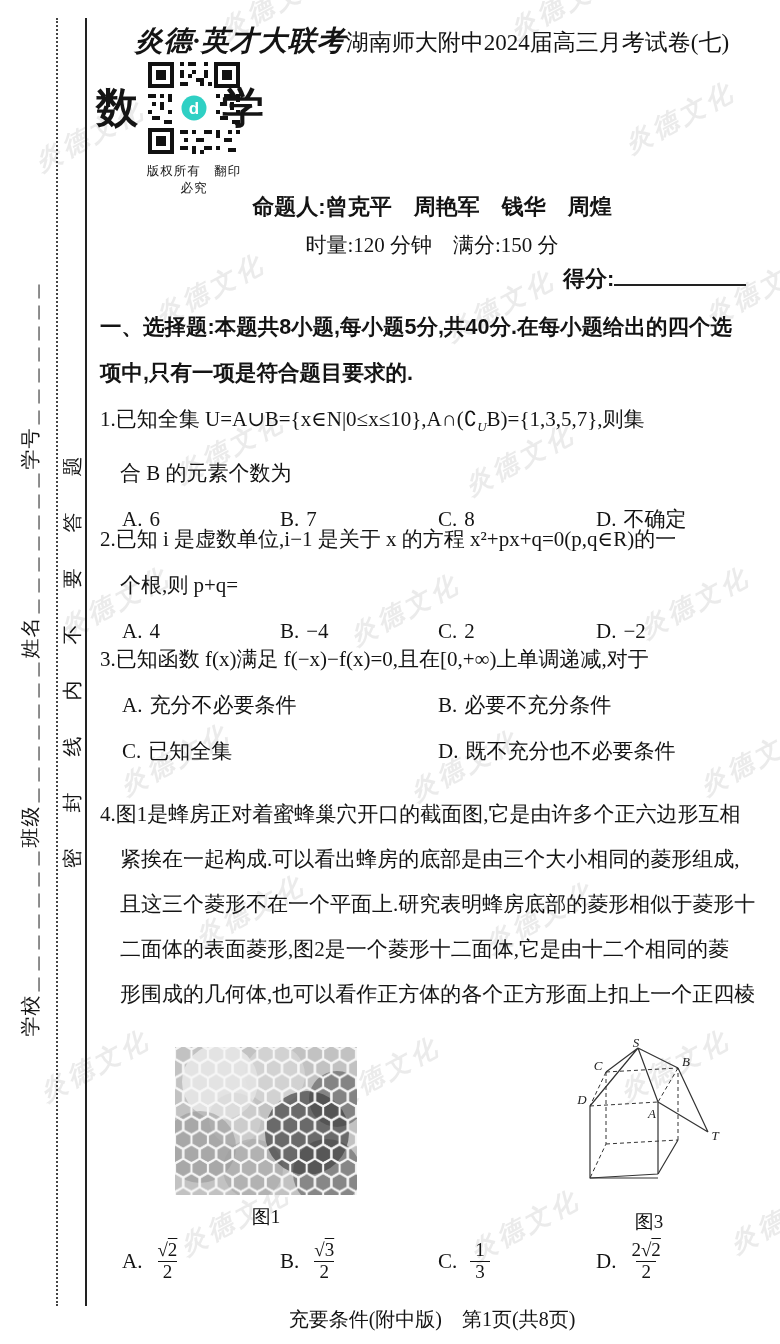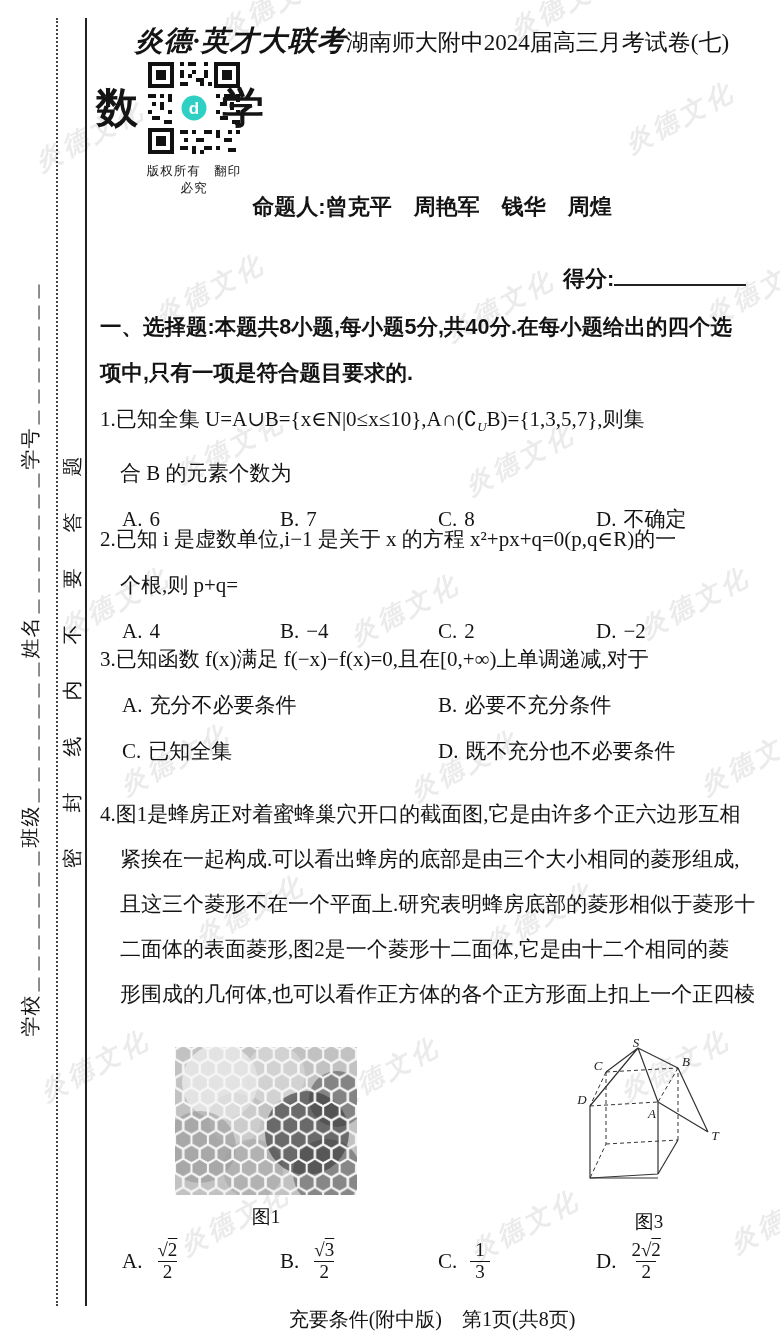--- a/index.html
+++ b/index.html
@@ -172,20 +172,21 @@
       <rect x="31" y="31" width="34" height="34" rx="7" fill="#ffffff"></rect>
       <circle cx="48" cy="48" r="12.5" fill="#2fd0c4"></circle>
       <text x="48" y="54" text-anchor="middle" font-size="17" font-weight="bold" fill="#ffffff" font-family="Liberation Sans, DejaVu Sans, sans-serif">d</text>
     </svg>
     <div class="qr-caption">版权所有　翻印必究</div>
   </div>
 
   <div class="subject">数　　学</div>
 
   <div class="examiners">命题人:曾克平　周艳军　钱华　周煌</div>
+  <div class="duration">时量:120 分钟　满分:150 分</div>
   <div class="score">
     <span>得分:</span><span class="score-underline"></span>
   </div>
 
   <div class="content">
 
     <div class="sec-head">
       <div class="q-line">一、选择题:本题共8小题,每小题5分,共40分.在每小题给出的四个选</div>
       <div class="q-line">项中,只有一项是符合题目要求的.</div>
     </div>

